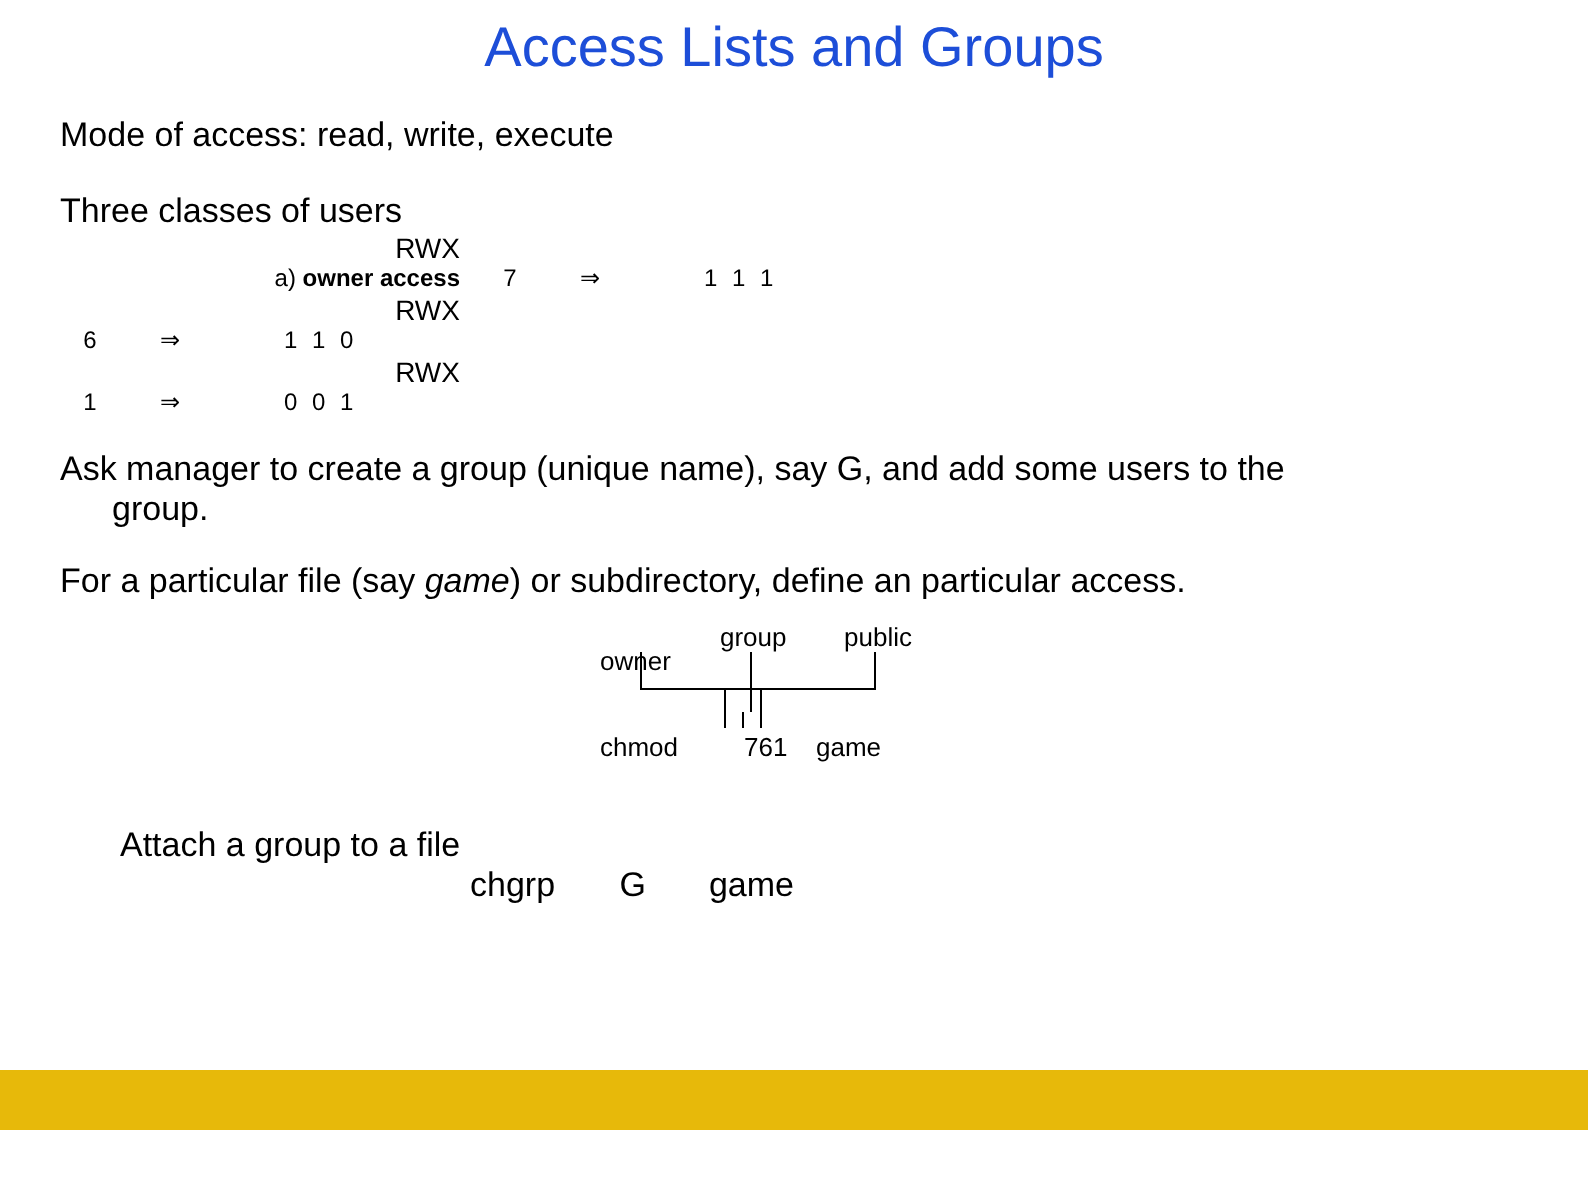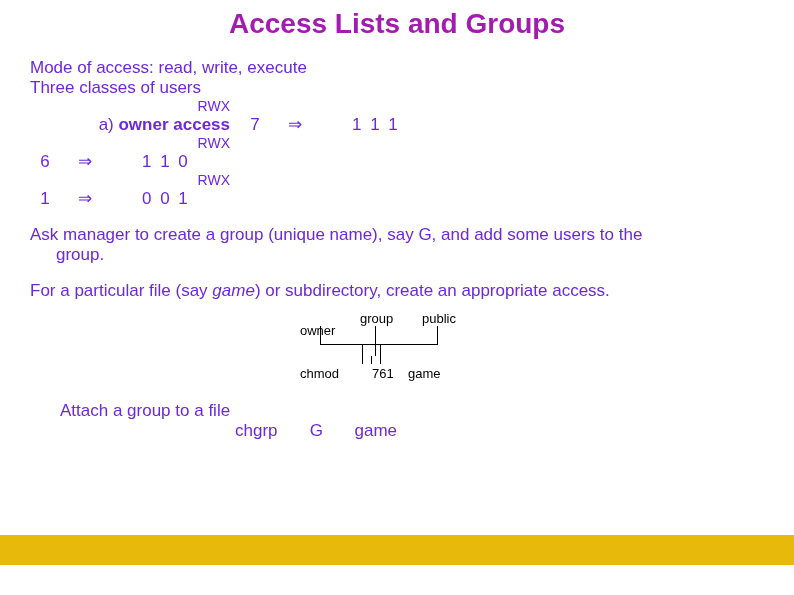--- a/index.html
+++ b/index.html
@@ -12,40 +12,41 @@
     position: relative;
     overflow: hidden;
   }
   .slide {
     width: 794px;
     height: 595px;
     position: relative;
   }
   .title {
     text-align: center;
-    font-weight: bold;
+    font-weight: normal;
     font-size: 28px;
-    color: #a21caf;
+    color: #1d4ed8;
     padding-top: 8px;
   }
   .body-text {
-    color: #6d28d9;
+    color: #000000;
     font-size: 17px;
     margin-left: 30px;
     margin-right: 30px;
   }
   .mode {
     margin-top: 18px;
   }
   .classes-intro {
+    margin-top: 18px;
   }
   .perm-row {
     display: flex;
     align-items: baseline;
-    font-size: 17px;
+    font-size: 12px;
   }
   .perm-label {
     width: 200px;
     text-align: right;
     padding-right: 10px;
   }
   .perm-num {
     width: 30px;
     text-align: center;
   }
@@ -98,21 +99,21 @@
   .diag-h  { position: absolute; height:1px; background:#000; }
   .diag-cmd {
     position: absolute;
     top: 55px;
     font-size: 13px;
   }
   .diag-chmod { left: 0; }
   .diag-761   { left: 72px; }
   .diag-game  { left: 108px; }
   .attach {
-    margin-top: 0px;
+    margin-top: 12px;
   }
   .chgrp-row {
     margin-left: 235px;
     font-size: 17px;
   }
   .chgrp-cmd { display:inline-block; width: 70px; }
   .chgrp-g   { display:inline-block; width: 40px; }
   .yellow-bar {
     position: absolute;
     left: 0;
@@ -160,21 +161,21 @@
       <span class="perm-num">1</span>
       <span class="perm-arrow">⇒</span>
       <span class="perm-bits">0 0 1</span>
     </div>
   </div>
 
   <div class="body-text ask">Ask manager to create a group (unique name), say G, and add some users to the</div>
   <div class="body-text ask-indent">group.</div>
 
   <div class="body-text define">
-    <span>For a particular file (say </span><span class="italic">game</span><span>) or subdirectory, create an appropriate access.</span>
+    <span>For a particular file (say </span><span class="italic">game</span><span>) or subdirectory, define an particular access.</span>
   </div>
 
   <div class="diagram">
     <span class="diag-owner">owner</span>
     <span class="diag-group">group</span>
     <span class="diag-public">public</span>
 
     <span class="diag-l1" style="top:15px;"></span>
     <span class="diag-l2" style="top:15px;"></span>
     <span class="diag-l3" style="top:15px;"></span>

